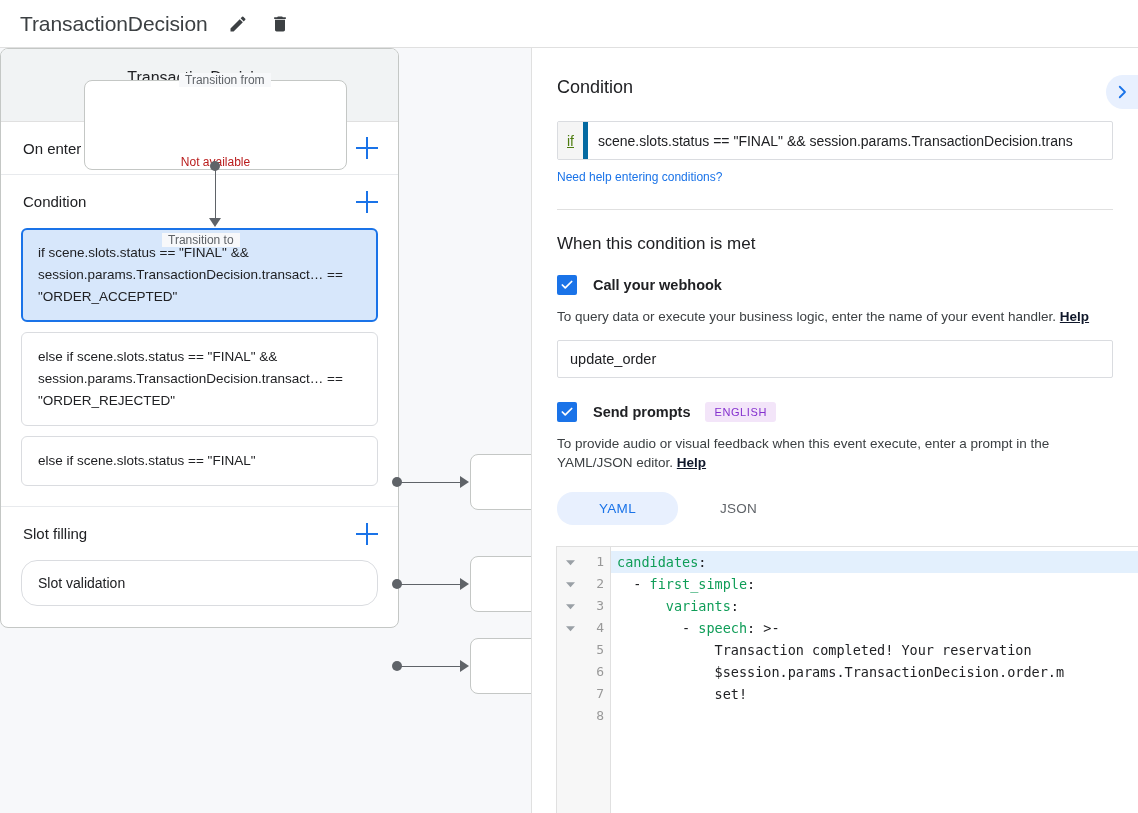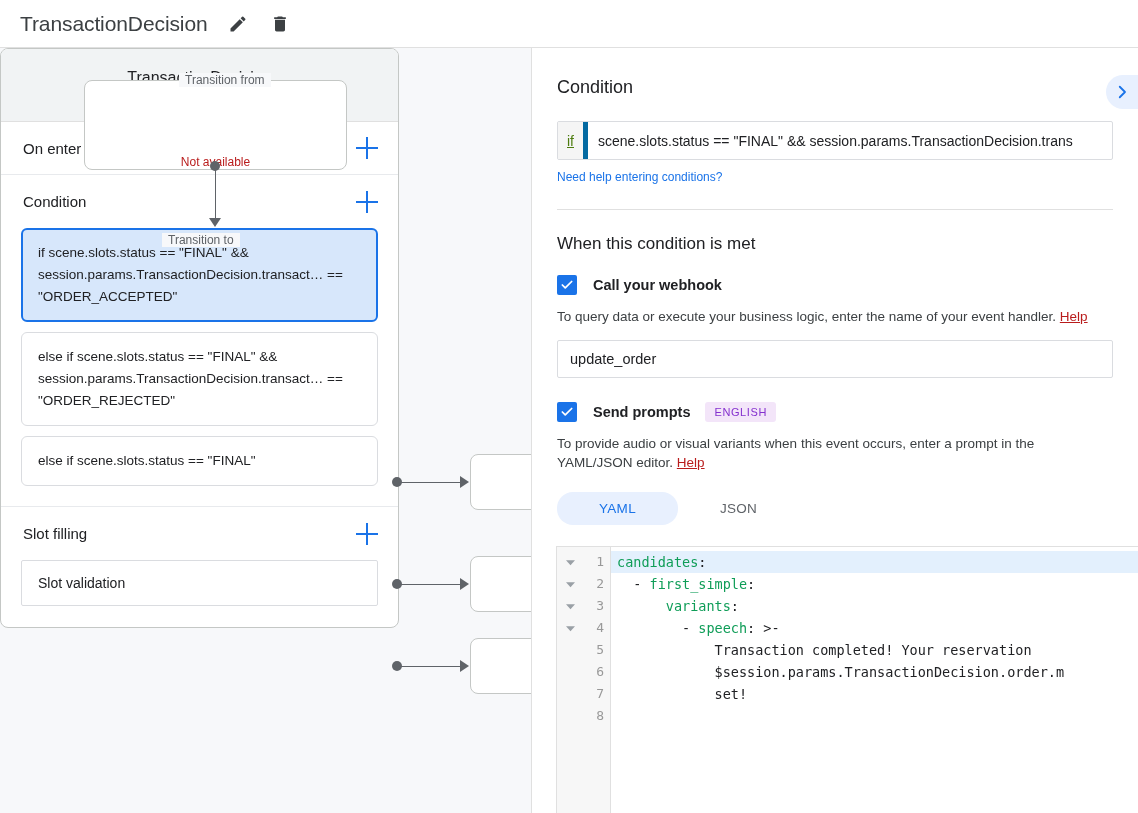--- a/index.html
+++ b/index.html
@@ -172,21 +172,21 @@
     cursor: pointer;
   }
   .cond-card.selected {
     background: #d7e7fb;
     border: 2px solid #1a73e8;
     padding: 12px 15px;
   }
   .slot-section { border-top: 1px solid #e8eaed; }
   .slot-card {
     border: 1px solid #dadce0;
-    border-radius: 2px;
+    border-radius: 16px;
     background: #ffffff;
     padding: 14px 16px;
     margin: 0 20px;
     font-size: 14px;
     color: #202124;
     cursor: pointer;
   }
 
   
   .conn-h {
@@ -300,21 +300,21 @@
     letter-spacing: 0.6px;
     padding: 4px 9px;
     border-radius: 3px;
   }
   .help-text {
     font-size: 13.5px;
     color: #3c4043;
     margin-top: 12px;
     line-height: 19px;
   }
-  .help-text a { color: #b91c1c; text-decoration: underline; cursor: pointer; }
+  .help-text a { color: #0f172a; text-decoration: underline; cursor: pointer; font-weight: bold; }
   .text-input {
     width: 100%;
     height: 38px;
     margin-top: 14px;
     border: 1px solid #dadce0;
     border-radius: 2px;
     padding: 0 12px;
     font-size: 14.5px;
     color: #202124;
     outline: none;
@@ -514,21 +514,21 @@
       <div class="checkbox">
         <svg width="14" height="14" viewBox="0 0 24 24" fill="none" stroke="#ffffff" stroke-width="3" stroke-linecap="round" stroke-linejoin="round">
           <polyline points="20 6 9 17 4 12"></polyline>
         </svg>
       </div>
       <div class="check-label">Send prompts</div>
       <div class="lang-badge">ENGLISH</div>
     </div>
 
     <div class="help-text">
-      <span>To provide audio or visual variants when this event occurs, enter a prompt in the YAML/JSON editor.</span>
+      <span>To provide audio or visual feedback when this event execute, enter a prompt in the YAML/JSON editor.</span>
       <a>Help</a>
     </div>
 
     <div class="tabs">
       <div class="tab active">YAML</div>
       <div class="tab">JSON</div>
     </div>
   </div>
 </div>
 

